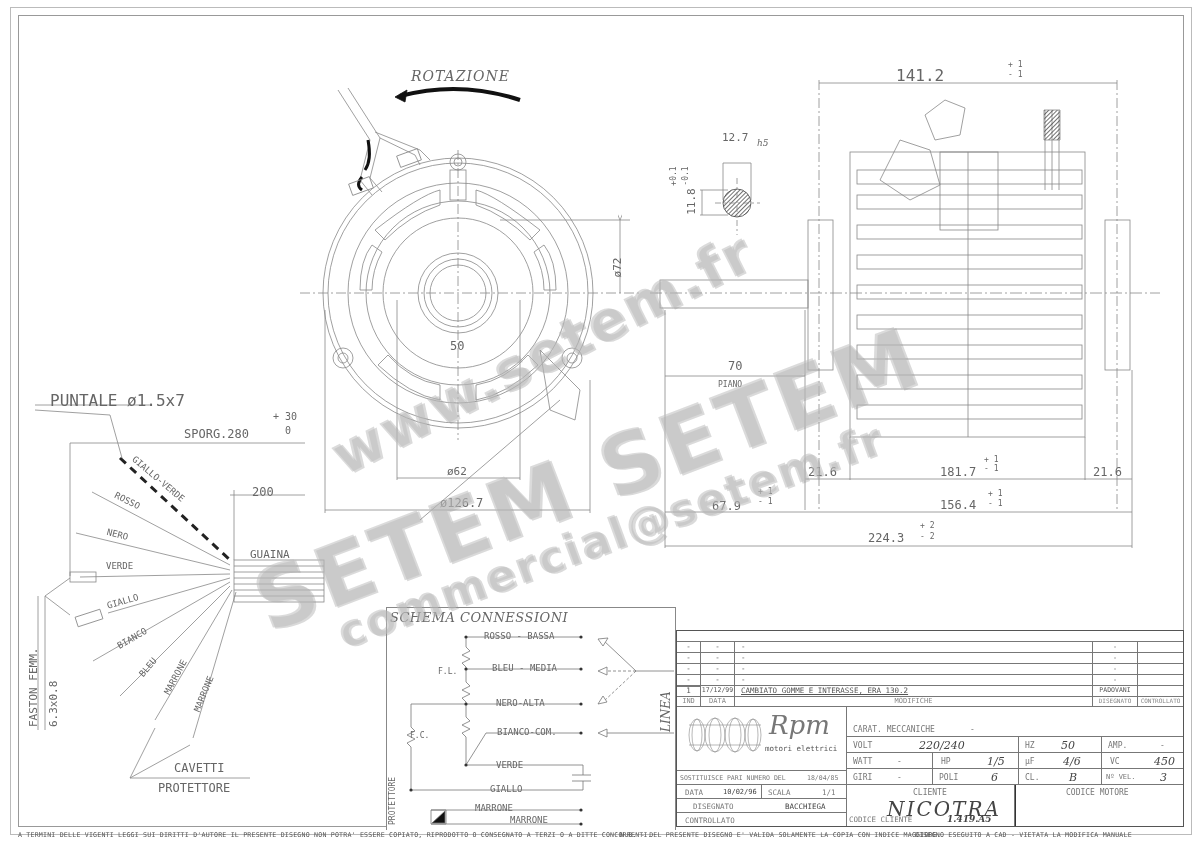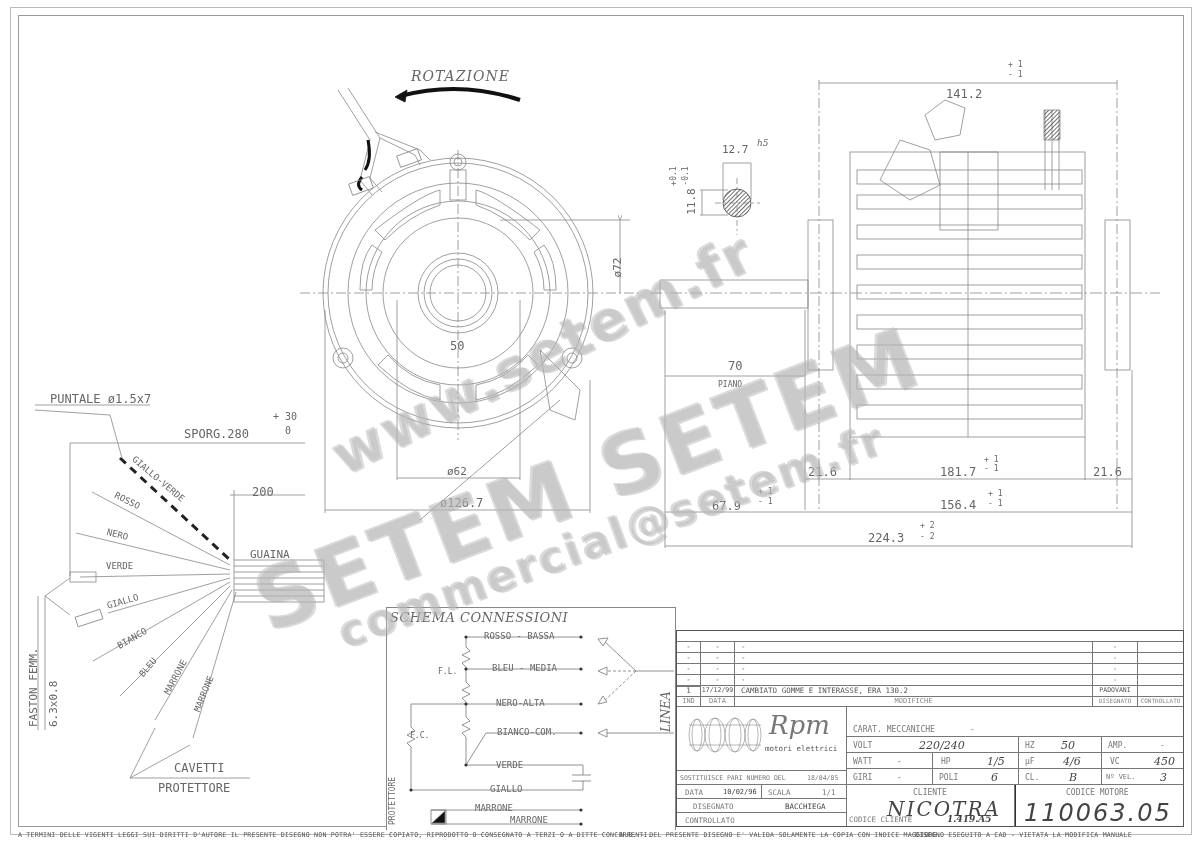--- a/index.html
+++ b/index.html
@@ -210,47 +210,47 @@
   </g>
 </svg>
 
 <div class="t it" style="left:411px;top:69px;font-size:14px;letter-spacing:1px;">ROTAZIONE</div>
 
 <div class="t" style="left:608px;top:262px;font-size:11px;transform:rotate(-90deg);">ø72</div>
 <div class="t" style="left:450px;top:340px;font-size:12px;">50</div>
 <div class="t" style="left:447px;top:466px;font-size:11px;">ø62</div>
 <div class="t" style="left:440px;top:497px;font-size:12px;">ø126.7</div>
 
-<div class="t" style="left:722px;top:144px;font-size:11px;">12.7</div>
+<div class="t" style="left:722px;top:132px;font-size:11px;">12.7</div>
 <div class="t it" style="left:757px;top:139px;font-size:9px;">h5</div>
 <div class="t" style="left:678px;top:196px;font-size:11px;transform:rotate(-90deg);">11.8</div>
 <div class="t" style="left:664px;top:172px;font-size:8px;transform:rotate(-90deg);">+0.1</div>
 <div class="t" style="left:676px;top:172px;font-size:8px;transform:rotate(-90deg);">-0.1</div>
 
-<div class="t" style="left:946px;top:68px;font-size:12px;margin-top:20px;">141.2</div>
+<div class="t" style="left:896px;top:68px;font-size:16px;">141.2</div>
 <div class="t" style="left:1008px;top:61px;font-size:8px;">+ 1</div>
 <div class="t" style="left:1008px;top:71px;font-size:8px;">- 1</div>
 <div class="t" style="left:728px;top:360px;font-size:12px;">70</div>
 <div class="t" style="left:718px;top:381px;font-size:8px;">PIANO</div>
 <div class="t" style="left:808px;top:466px;font-size:12px;">21.6</div>
 <div class="t" style="left:940px;top:466px;font-size:12px;">181.7</div>
 <div class="t" style="left:984px;top:456px;font-size:8px;">+ 1</div>
 <div class="t" style="left:984px;top:465px;font-size:8px;">- 1</div>
 <div class="t" style="left:1093px;top:466px;font-size:12px;">21.6</div>
 <div class="t" style="left:712px;top:500px;font-size:12px;">67.9</div>
 <div class="t" style="left:758px;top:488px;font-size:8px;">+ 1</div>
 <div class="t" style="left:758px;top:498px;font-size:8px;">- 1</div>
 <div class="t" style="left:940px;top:499px;font-size:12px;">156.4</div>
 <div class="t" style="left:988px;top:490px;font-size:8px;">+ 1</div>
 <div class="t" style="left:988px;top:500px;font-size:8px;">- 1</div>
 <div class="t" style="left:868px;top:532px;font-size:12px;">224.3</div>
 <div class="t" style="left:920px;top:522px;font-size:8px;">+ 2</div>
 <div class="t" style="left:920px;top:533px;font-size:8px;">- 2</div>
 
-<div class="t" style="left:50px;top:393px;font-size:12px;">PUNTALE ø1.5x7</div>
+<div class="t" style="left:50px;top:393px;font-size:16px;">PUNTALE ø1.5x7</div>
 <div class="t" style="left:184px;top:428px;font-size:12px;">SPORG.280</div>
 <div class="t" style="left:273px;top:412px;font-size:10px;">+ 30</div>
 <div class="t" style="left:285px;top:426px;font-size:10px;">0</div>
 <div class="t" style="left:252px;top:486px;font-size:12px;">200</div>
 <div class="t" style="left:250px;top:549px;font-size:11px;">GUAINA</div>
 <div class="t" style="left:136px;top:455px;font-size:9px;transform:rotate(40deg);transform-origin:left top;">GIALLO-VERDE</div>
 <div class="t" style="left:117px;top:491px;font-size:9px;transform:rotate(27deg);transform-origin:left top;">ROSSO</div>
 <div class="t" style="left:108px;top:528px;font-size:9px;transform:rotate(14deg);transform-origin:left top;">NERO</div>
 <div class="t" style="left:106px;top:562px;font-size:9px;">VERDE</div>
 <div class="t" style="left:106px;top:602px;font-size:9px;transform:rotate(-16deg);transform-origin:left top;">GIALLO</div>
@@ -343,21 +343,21 @@
     <div class="cell" style="left:0;top:44px;width:24px;height:11px;text-align:center;">-</div>
     <div class="cell" style="left:24px;top:44px;width:34px;height:11px;text-align:center;">-</div>
     <div class="cell" style="left:58px;top:44px;width:358px;height:11px;padding-left:6px;">-</div>
     <div class="cell" style="left:416px;top:44px;width:45px;height:11px;text-align:center;">-</div>
     <div class="cell" style="left:461px;top:44px;width:45px;height:11px;border-right:none;"></div>
 
     <div class="cell" style="left:0;top:55px;width:24px;height:0;"></div>
 
     <div class="cell" style="left:0;top:55px;width:24px;height:11px;text-align:center;">1</div>
     <div class="cell" style="left:24px;top:55px;width:34px;height:11px;text-align:center;font-size:6.5px;">17/12/99</div>
-    <div class="cell" style="left:58px;top:55px;width:358px;height:11px;padding-left:6px;">CAMBIATO GOMME E INTERASSE, ERA 130.2</div>
+    <div class="cell" style="left:58px;top:55px;width:358px;height:11px;padding-left:6px;text-decoration:underline;">CAMBIATO GOMME E INTERASSE, ERA 130.2</div>
     <div class="cell" style="left:416px;top:55px;width:45px;height:11px;text-align:center;font-size:6.5px;">PADOVANI</div>
     <div class="cell" style="left:461px;top:55px;width:45px;height:11px;border-right:none;"></div>
 
     <div class="cell" style="left:0;top:66px;width:24px;height:10px;text-align:center;font-size:7px;color:#888;">IND</div>
     <div class="cell" style="left:24px;top:66px;width:34px;height:10px;text-align:center;font-size:7px;color:#888;">DATA</div>
     <div class="cell" style="left:58px;top:66px;width:358px;height:10px;text-align:center;font-size:7px;color:#888;">MODIFICHE</div>
     <div class="cell" style="left:416px;top:66px;width:45px;height:10px;text-align:center;font-size:6px;color:#888;">DISEGNATO</div>
     <div class="cell" style="left:461px;top:66px;width:45px;height:10px;text-align:center;font-size:6px;color:#888;border-right:none;">CONTROLLATO</div>
   </div>
 
@@ -452,21 +452,20 @@
     <span class="lbl" style="left:8px;top:3px;font-size:7.5px;">CONTROLLATO</span>
   </div>
   <div class="cell" style="left:170px;top:154px;width:168px;height:41px;border-bottom:none;">
     <span class="lbl" style="left:66px;top:3px;">CLIENTE</span>
     <span class="val" style="left:40px;top:12px;font-size:20px;letter-spacing:2px;">NICOTRA</span>
     <span class="lbl" style="left:2px;top:30px;font-size:7.5px;">CODICE CLIENTE</span>
     <span class="val" style="left:100px;top:29px;font-size:9px;font-weight:bold;">1.419.A5</span>
   </div>
   <div class="cell" style="left:338px;top:154px;width:168px;height:41px;border-right:none;border-bottom:none;border-left:1.5px solid #333;">
     <span class="lbl" style="left:50px;top:3px;">CODICE MOTORE</span>
-    <span class="val" style="left:8px;top:14px;font-size:24px;font-family:'DejaVu Sans',sans-serif;font-weight:normal;letter-spacing:2px;">110063.05</span>
   </div>
 </div>
 
 <div class="footer" style="left:18px;">A TERMINI DELLE VIGENTI LEGGI SUI DIRITTI D'AUTORE IL PRESENTE DISEGNO NON POTRA' ESSERE COPIATO, RIPRODOTTO O CONSEGNATO A TERZI O A DITTE CONCORRENTI.</div>
 <div class="footer" style="left:620px;">N.B. - DEL PRESENTE DISEGNO E' VALIDA SOLAMENTE LA COPIA CON INDICE MAGGIORE.</div>
 <div class="footer" style="left:915px;">DISEGNO ESEGUITO A CAD - VIETATA LA MODIFICA MANUALE</div>
 
 <div class="wm" style="left:320px;top:430px;font-size:56px;transform:rotate(-27deg);letter-spacing:2px;">www.setem.fr</div>
 <div class="wm" style="left:240px;top:560px;font-size:84px;transform:rotate(-21deg);letter-spacing:4px;">SETEM SETEM</div>
 <div class="wm" style="left:330px;top:610px;font-size:44px;transform:rotate(-20deg);letter-spacing:2px;">commercial@setem.fr</div>

